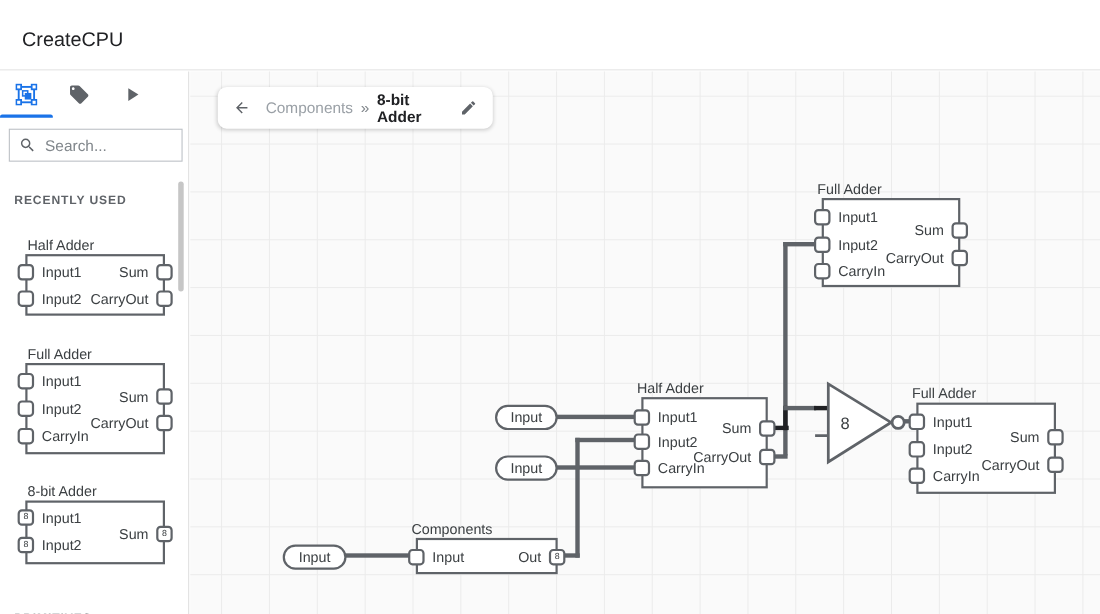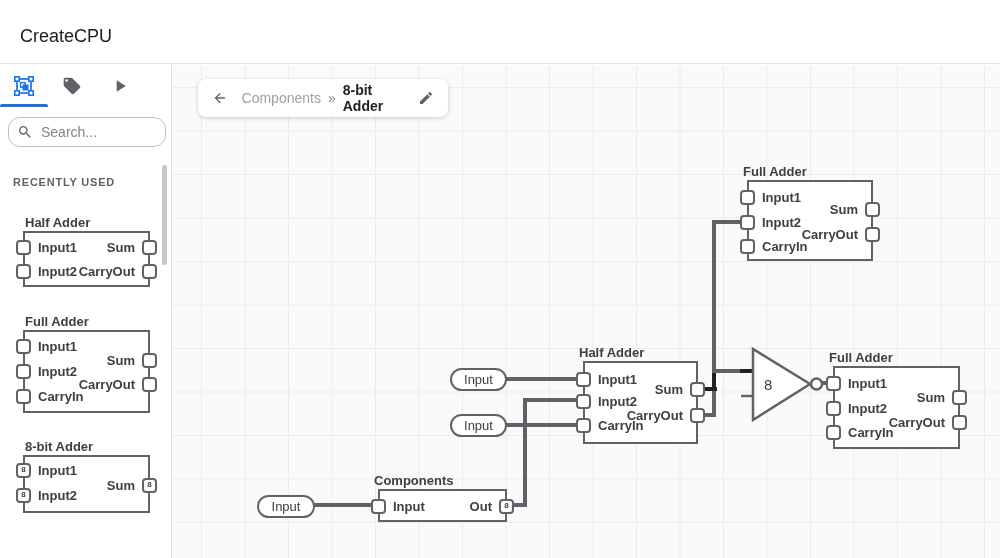--- a/index.html
+++ b/index.html
@@ -12,27 +12,27 @@
     border-bottom:1px solid #e4e4e4; }
   .header-title { position:absolute; left:20px; top:14px; font-size:18px; color:#202124; }
 
   
   .sidebar { position:absolute; left:0; top:53px; width:172px; height:505px; background:#fff;
     border-right:1px solid #e0e0e0; }
   .tabs { position:absolute; left:0; top:0; width:171px; height:42px; display:flex; }
   .tab { width:48px; height:42px; display:flex; align-items:center; justify-content:center; }
   .tab-indicator { position:absolute; left:0; top:39px; width:48px; height:3px; background:#1a73e8; border-radius:2px 2px 0 0; }
   .searchbox { position:absolute; left:8px; top:52px; width:158px; height:30px; border:1px solid #bdc1c6;
-    border-radius:12px; background:#fff; display:flex; align-items:center; padding:0 8px; }
+    border-radius:0; background:#fff; display:flex; align-items:center; padding:0 8px; }
   .search-ph { font-size:14px; color:#80868b; margin-left:8px; }
   .section-label { position:absolute; left:13px; font-size:11px; font-weight:bold; color:#5f6368; letter-spacing:0.8px; }
   .scrollbar { position:absolute; left:162px; top:100px; width:5px; height:100px; background:#c6c6c6; border-radius:3px; }
 
   
-  .node { position:absolute; background:#fff; border:2px solid #5f6368;font-weight:bold; }
+  .node { position:absolute; background:#fff; border:2px solid #5f6368; }
   .node-title { position:absolute; left:-6px; top:-18px; font-size:13px; color:#3c4043; white-space:nowrap; }
   .port { position:absolute; width:15px; height:15px; background:#fff; border:2px solid #5f6368;
     border-radius:4px; font-size:8px; line-height:10px; color:#3c4043; text-align:center; }
   .port.pl { left:-9px; } .port.pr { right:-9px; }
   .plabel { position:absolute; font-size:13px; line-height:15px; color:#3c4043; white-space:nowrap; }
   .plabel.ll { left:13px;text-align:center; } .plabel.lr { right:13px; text-align:right; }
 
   .pill { position:absolute; background:#fff; border:2px solid #5f6368; border-radius:12px;
     font-size:13px; color:#3c4043; display:flex; align-items:center; justify-content:center; }
 

